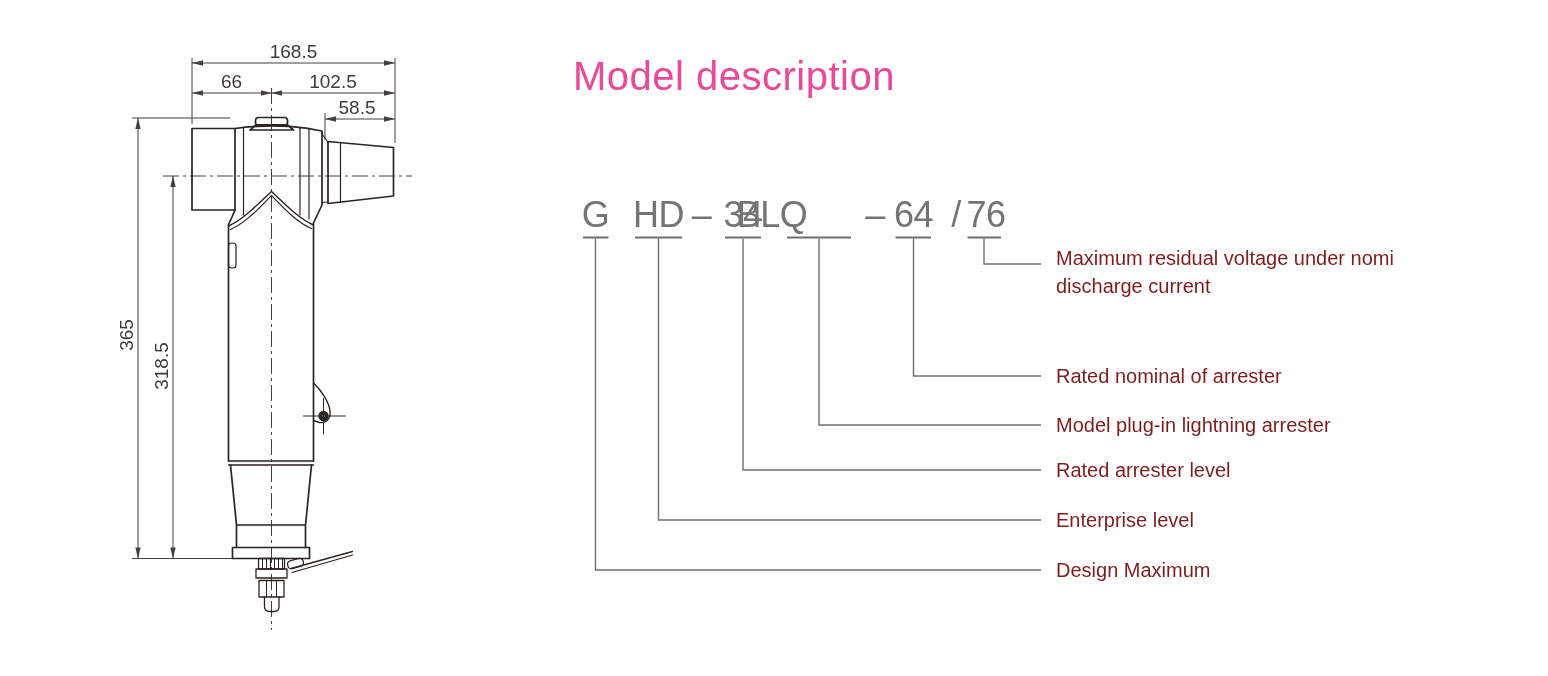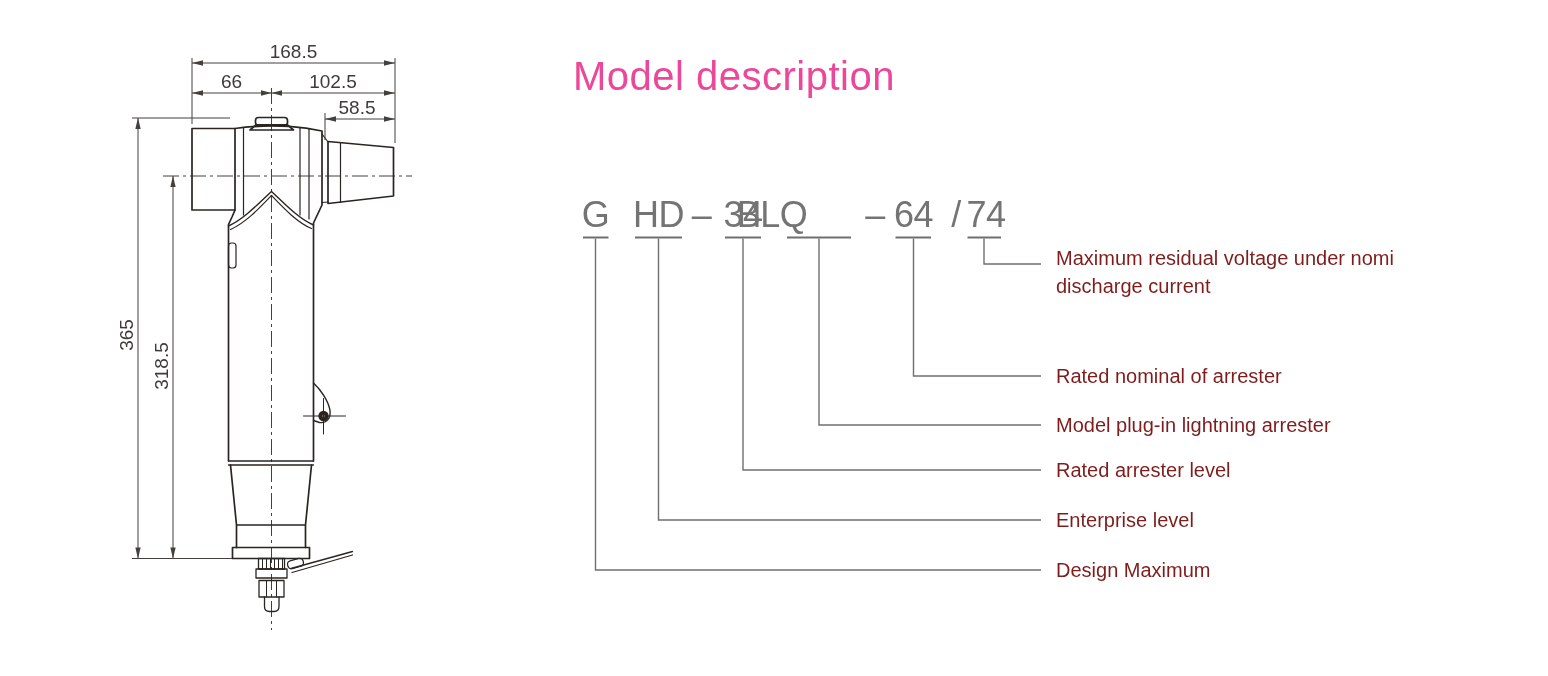--- a/index.html
+++ b/index.html
@@ -126,21 +126,21 @@
 
   <div>
     <span class="code-seg" style="left:595.5px">G</span>
     <span class="code-seg" style="left:658.5px">HD</span>
     <span class="code-seg" style="left:701.5px">–</span>
     <span class="code-seg" style="left:743px">34</span>
     <span class="code-seg" style="left:772px">BLQ</span>
     <span class="code-seg" style="left:875px">–</span>
     <span class="code-seg" style="left:913.5px">64</span>
     <span class="code-seg" style="left:956px">/</span>
-    <span class="code-seg" style="left:986px">74</span>
+    <span class="code-seg" style="left:986px">76</span>
   </div>
 
   <div>
     <div class="desc-label desc-wrap" style="top:244px">Maximum residual voltage under nominal discharge current</div>
     <div class="desc-label" style="top:362px">Rated nominal of arrester</div>
     <div class="desc-label" style="top:411px">Model plug-in lightning arrester</div>
     <div class="desc-label" style="top:456px">Rated arrester level</div>
     <div class="desc-label" style="top:506px">Enterprise level</div>
     <div class="desc-label" style="top:556px">Design Maximum</div>
   </div>

